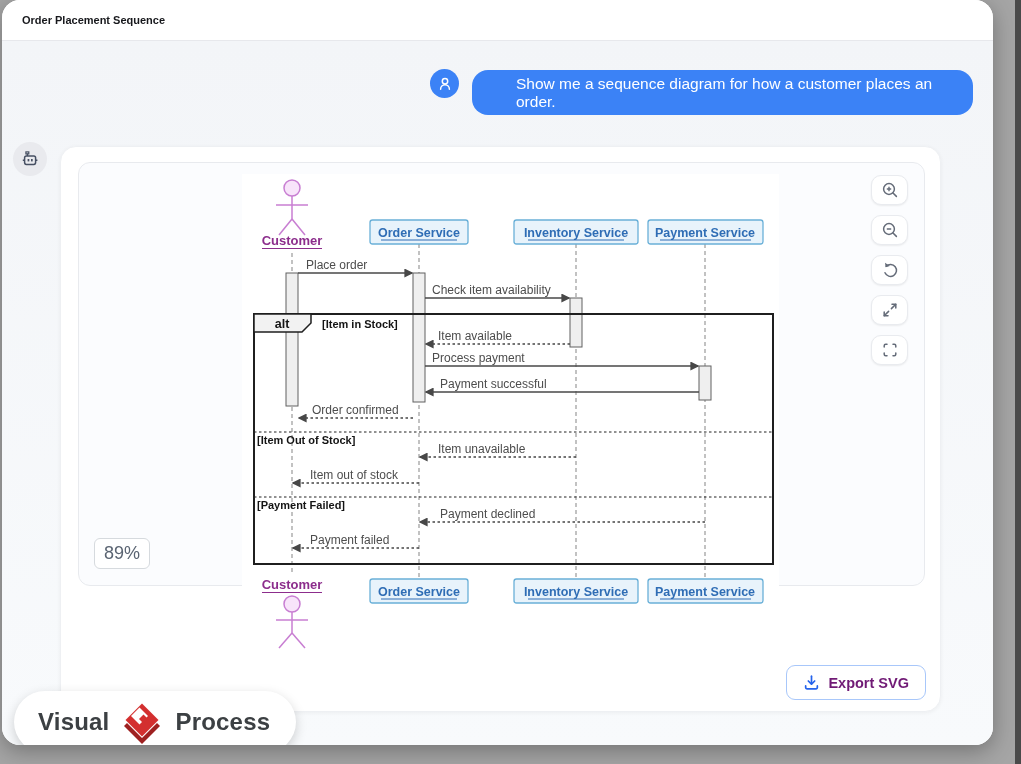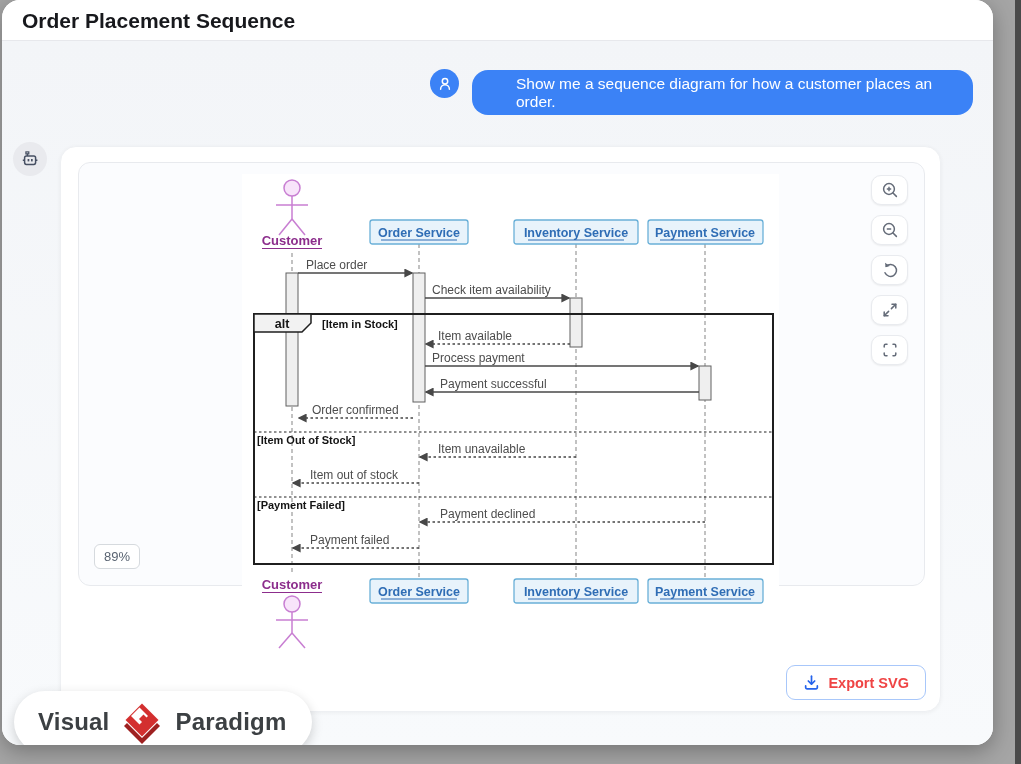--- a/index.html
+++ b/index.html
@@ -13,21 +13,21 @@
   .window {
     position:absolute; left:2px; top:0; width:991px; height:745px;
     background:#fff; border-radius:18px; overflow:hidden;
     box-shadow:0 6px 22px rgba(0,0,0,.30);
   }
   .header {
     position:absolute; left:0; top:0; width:100%; height:41px;
     background:#fff; border-bottom:1px solid #e7e8ec;
   }
   .header .title {
-    line-height:41px; padding-left:20px; font-size:21px; font-weight:bold; color:#17181c;
+    line-height:41px; padding-left:20px; font-size:11px; font-weight:bold; color:#17181c;
   }
   .content { position:absolute; left:0; top:41px; width:100%; height:704px;
     background:linear-gradient(#f3f5f8,#f8fafc); }
   
   .user-avatar {
     position:absolute; left:428px; top:28px; width:29px; height:29px; border-radius:50%;
     background:#3b82f6; display:flex; align-items:center; justify-content:center;
   }
   .chat-bubble {
     position:absolute; left:470px; top:29px; width:501px; height:45px; border-radius:16px;
@@ -49,29 +49,29 @@
   }
   .diagram-wrap { position:absolute; left:163px; top:11px; width:537px; height:476px; background:#fff; }
   .controls { position:absolute; right:16px; top:12px; display:flex; flex-direction:column; gap:10px; }
   .ctrl-btn {
     width:37px; height:30px; background:#fff; border:1px solid #e9ebef; border-radius:10px;
     display:flex; align-items:center; justify-content:center; cursor:pointer;
     box-shadow:0 1px 2px rgba(0,0,0,.07);
   }
   .zoom-badge {
     position:absolute; left:15px; bottom:16px; background:#fff; border:1px solid #d6dade;
-    border-radius:6px; padding:4px 9px; font-size:13px; color:#5a6472;
+    border-radius:6px; padding:4px 9px; font-size:18px; color:#5a6472;
   }
   .footer-btns {
     position:absolute; right:14px; bottom:11px; display:flex; gap:10px;
   }
   .footer-btn {
     height:35px; display:flex; align-items:center; gap:8px; padding:0 16px;
     background:#fff; border:1px solid #a8c7fa; border-radius:9px;
-    color:#ef4444; font-size:14.5px; font-weight:bold; cursor:pointer;
+    color:#701a75; font-size:14.5px; font-weight:bold; cursor:pointer;
   }
   
   .logo-pill {
     position:absolute; left:12px; top:650px; height:62px; padding:0 26px 0 24px;
     background:#fff; border-radius:32px; display:flex; align-items:center; gap:9px;
     box-shadow:0 4px 12px rgba(0,0,0,.18); z-index:5;
   }
   .logo-word { font-size:24px; font-weight:bold; color:#3c4043; letter-spacing:.2px; }
   
   svg text { font-family:"Liberation Sans", sans-serif; }
@@ -309,18 +309,18 @@
 
     <div class="logo-pill">
       <span class="logo-word">Visual</span>
       <svg width="48" height="56" viewBox="0 0 48 56">
         <polygon points="24,14 42,32 24,50 6,32" fill="#9e2020"></polygon>
         <polygon points="24,8 42,26 24,44 6,26" fill="#fff"></polygon>
         <polygon points="24,9.5 40.5,26 24,42.5 7.5,26" fill="#d32f2f"></polygon>
         <polygon points="21.5,13.5 30,22 21.5,30.5 13,22" fill="#fff"></polygon>
         <polygon points="25.5,20.5 30,25 25.5,29.5 21,25" fill="#d32f2f"></polygon>
       </svg>
-      <span class="logo-word">Paradigm</span>
+      <span class="logo-word">Process</span>
     </div>
 
   </div>
 </div>
 <div class="right-edge"></div>
 
 </body></html>

